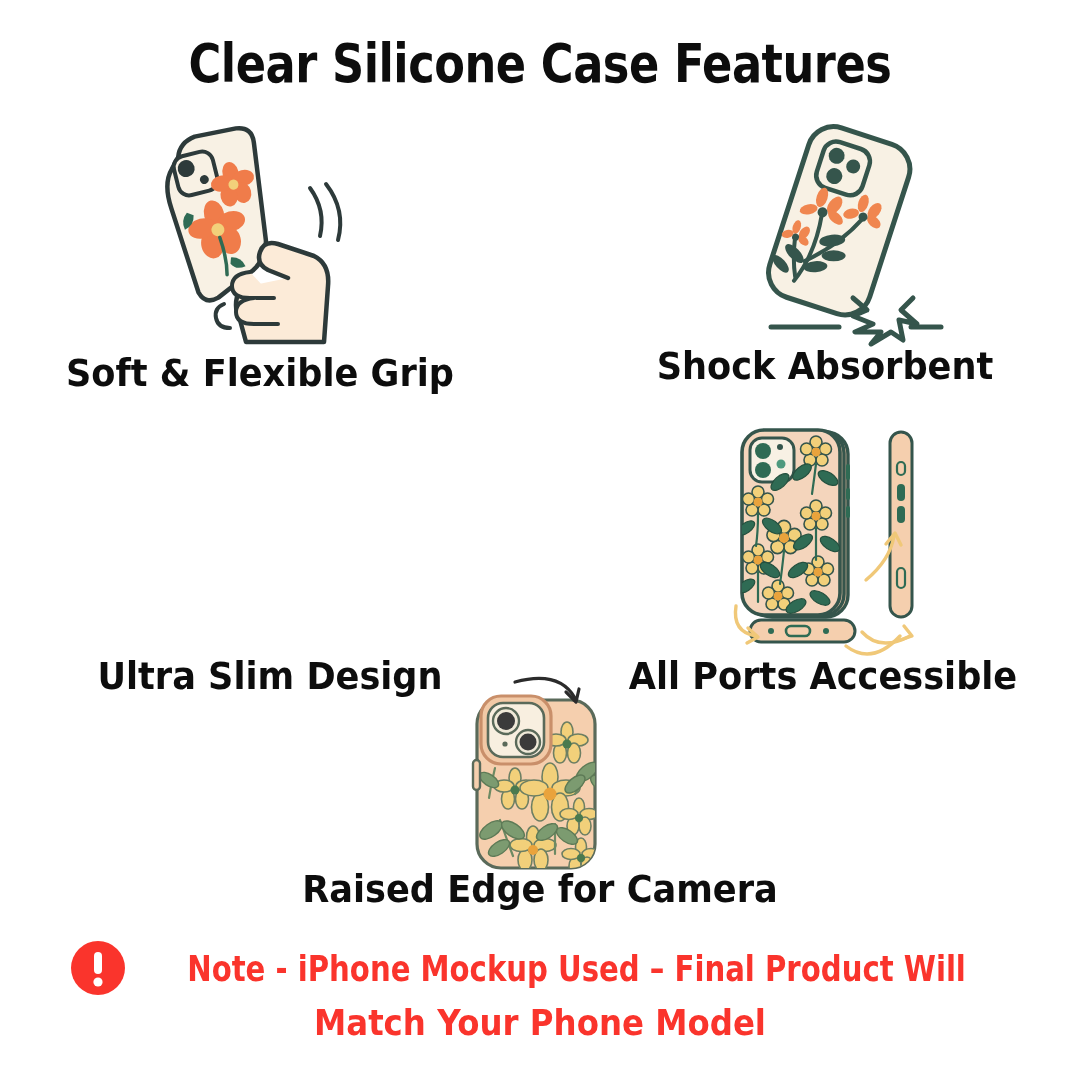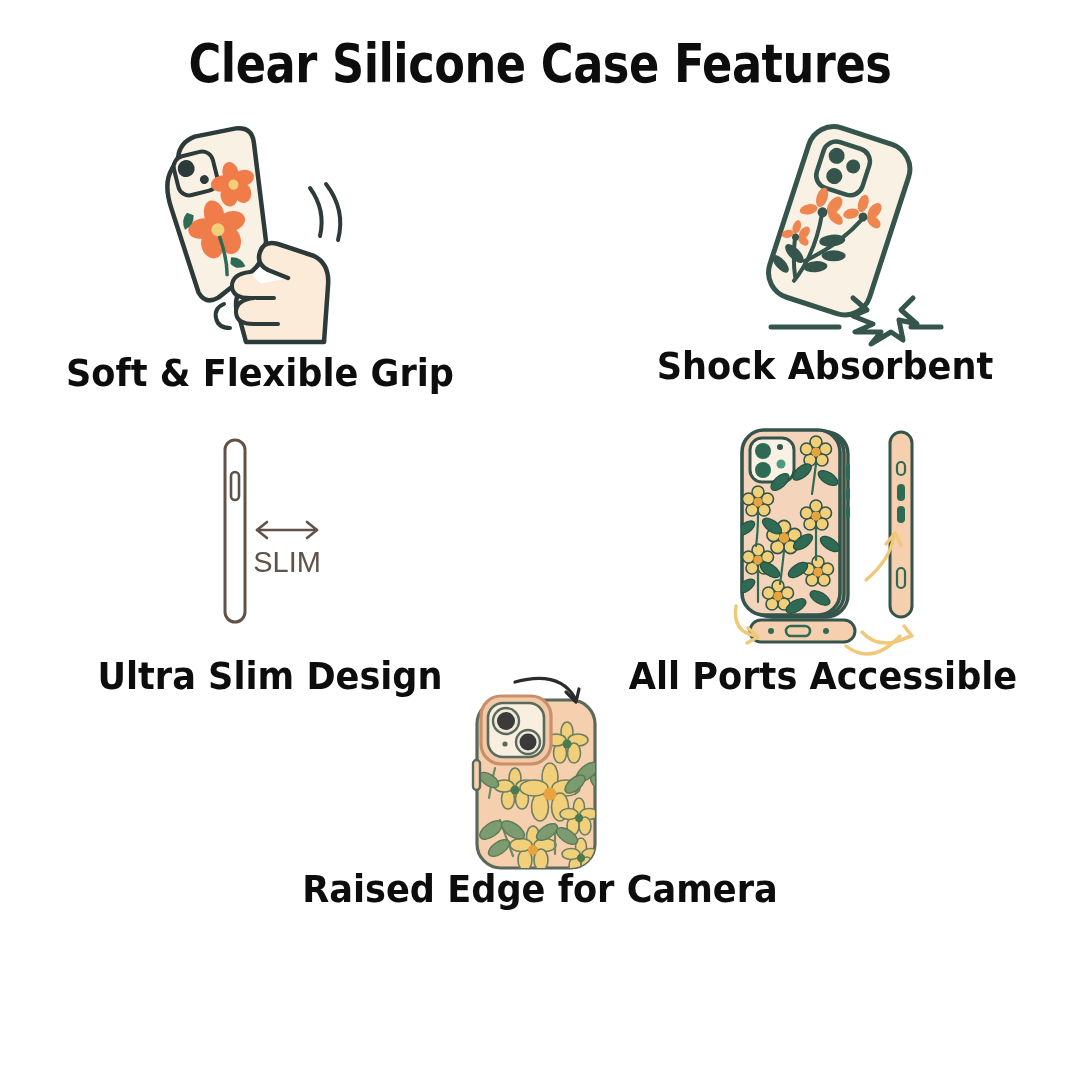--- a/index.html
+++ b/index.html
@@ -226,35 +226,20 @@
 
         <path d="M118 178 L132 190 L118 196 L138 204 L120 212 L146 212 L136 224
                  L156 212 L168 220 L164 200 L182 204 L166 190 L178 178" fill="none" stroke="#35554c" stroke-width="5" stroke-linejoin="round" stroke-linecap="round"></path>
         <line x1="36" y1="207" x2="104" y2="207" stroke="#35554c" stroke-width="5" stroke-linecap="round"></line>
         <line x1="176" y1="207" x2="206" y2="207" stroke="#35554c" stroke-width="5" stroke-linecap="round"></line>
       </g>
     </svg>
   </div>
   <div class="feature-label" id="label-shock">Shock Absorbent</div>
 
-  <div class="feature-art" id="art-slim">
-    <svg width="175" height="200" viewBox="0 0 175 200" aria-hidden="true">
-      <g>
-        <rect x="30" y="8" width="20" height="182" rx="10" fill="#ffffff" stroke="#5f5248" stroke-width="3"></rect>
-        <rect x="36" y="40" width="8" height="28" rx="4" fill="#ffffff" stroke="#5f5248" stroke-width="2.6"></rect>
-
-        <g stroke="#5f5248" stroke-width="2.6" fill="none" stroke-linecap="round" stroke-linejoin="round">
-          <line x1="62" y1="98" x2="122" y2="98"></line>
-          <polyline points="72,90 62,98 72,106"></polyline>
-          <polyline points="112,90 122,98 112,106"></polyline>
-        </g>
-        <text x="92" y="140" text-anchor="middle" font-family="Liberation Sans, sans-serif" font-size="29" fill="#5f5248">SLIM</text>
-      </g>
-    </svg>
-  </div>
   <div class="feature-label" id="label-slim">Ultra Slim Design</div>
 
   <div class="feature-art" id="art-ports">
     <svg width="225" height="240" viewBox="0 0 225 240" aria-hidden="true">
       <defs>
         <clipPath id="clip-ports-body">
           <rect x="22" y="10" width="98" height="185" rx="22"></rect>
         </clipPath>
       </defs>
       <g>
@@ -486,14 +471,27 @@
 
         <g stroke="#2b2b2b" stroke-width="3.2" fill="none" stroke-linecap="round" stroke-linejoin="round">
           <path d="M60 10 Q104 -2 120 26"></path>
           <polyline points="111,20 121,30 124,17"></polyline>
         </g>
       </g>
     </svg>
   </div>
   <div class="feature-label" id="label-camera">Raised Edge for Camera</div>
 
+  <div id="note-row">
+    <div id="note-line-1">
+      <svg id="note-icon" viewBox="0 0 56 56">
+        <circle cx="28" cy="28" r="27" fill="#fa342c"></circle>
+        <rect x="24" y="12" width="8" height="22" rx="4" fill="#ffffff"></rect>
+        <circle cx="28" cy="42" r="4.6" fill="#ffffff"></circle>
+      </svg>
+      <span class="note-text">Note - iPhone Mockup Used – Final Product Will</span>
+    </div>
+    <div id="note-line-2">
+      <span class="note-text">Match Your Phone Model</span>
+    </div>
+  </div>
 
 </div>
 
 </body></html>

